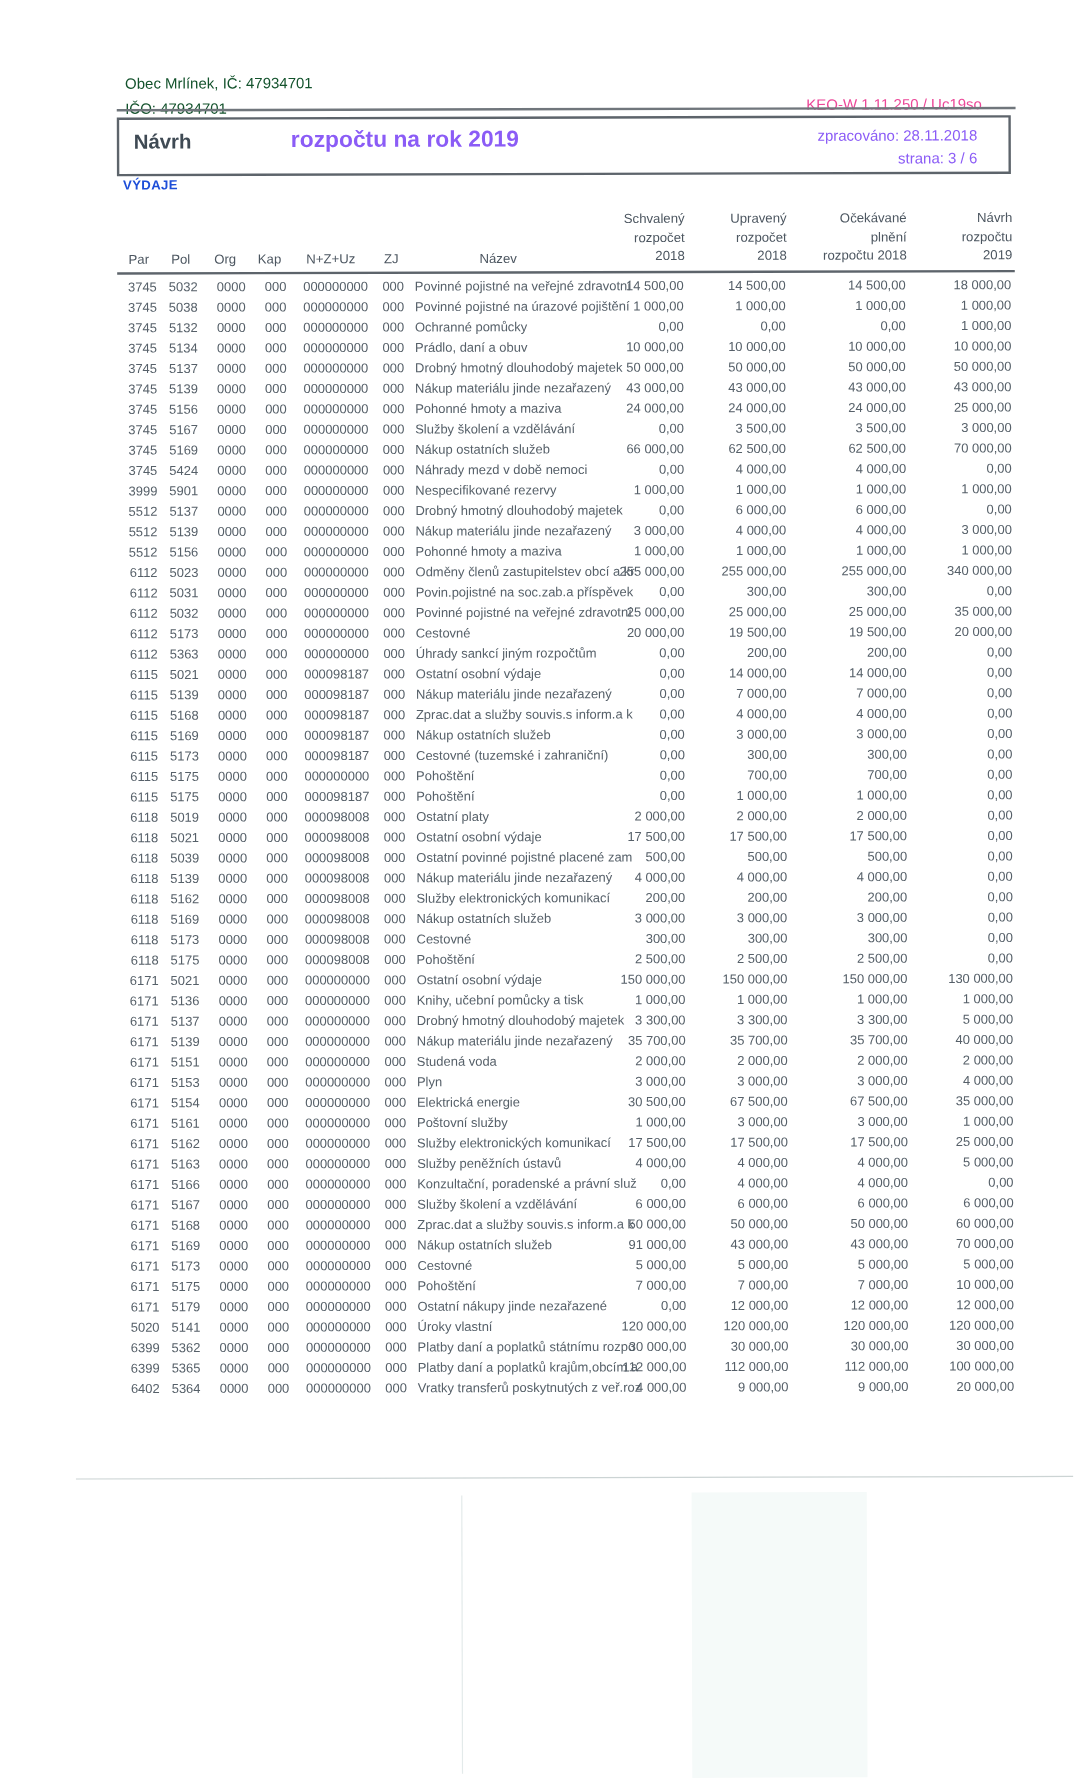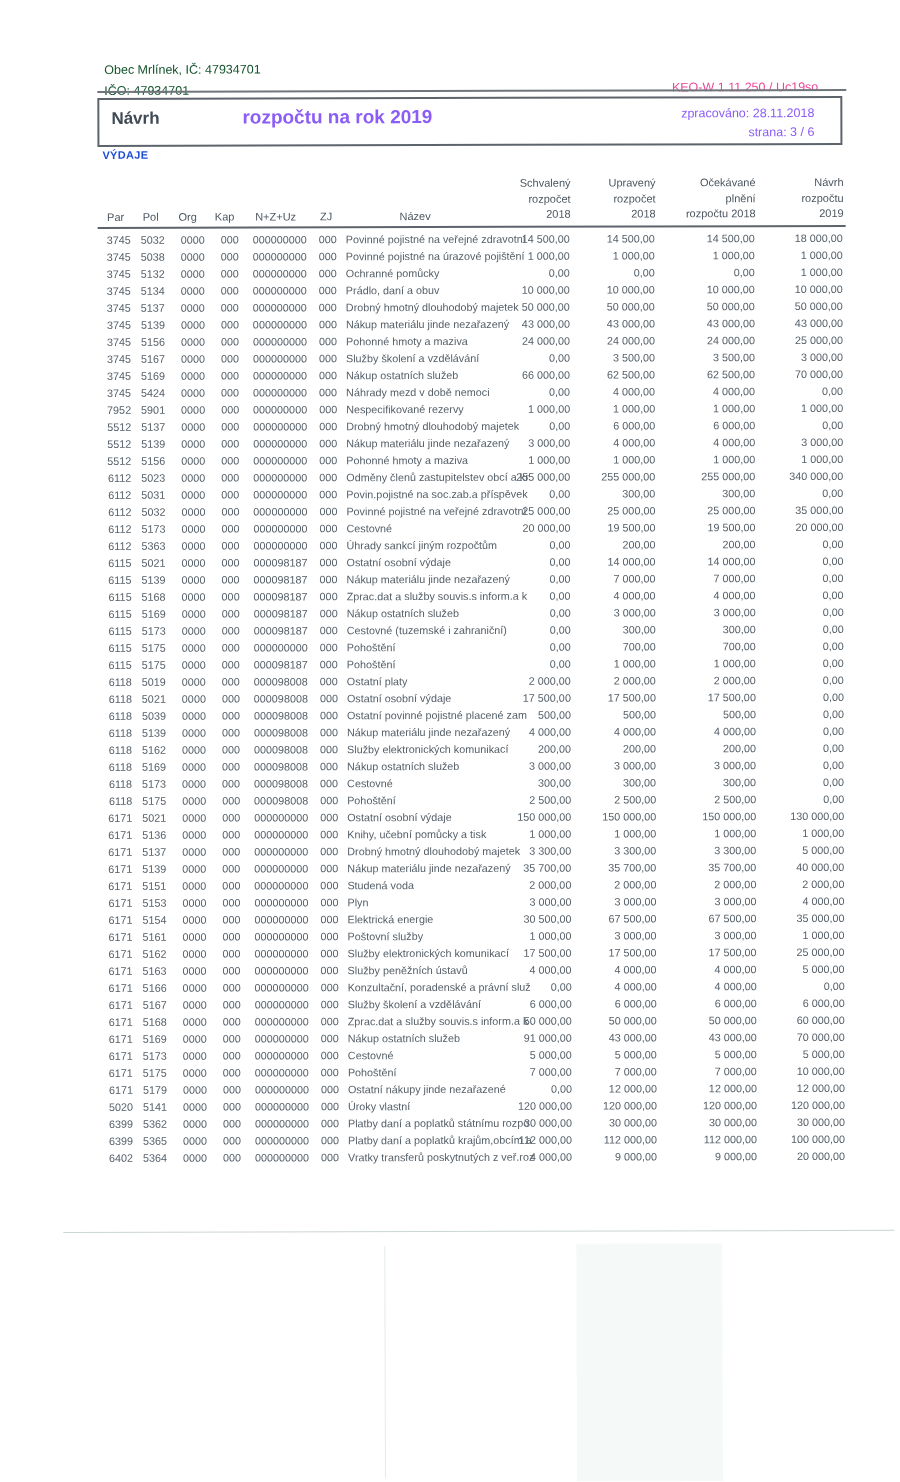--- a/index.html
+++ b/index.html
@@ -231,21 +231,21 @@
       <div class="c code">000000000</div>
       <div class="c zj">000</div>
       <div class="c name">Náhrady mezd v době nemoci</div>
       <div class="c num-cell">0,00</div>
       <div class="c num-cell">4 000,00</div>
       <div class="c num-cell">4 000,00</div>
       <div class="c num-cell">0,00</div>
     </div>
 
     <div class="grid trow">
-      <div class="c code">7952</div>
+      <div class="c code">3999</div>
       <div class="c code">5901</div>
       <div class="c code">0000</div>
       <div class="c code">000</div>
       <div class="c code">000000000</div>
       <div class="c zj">000</div>
       <div class="c name">Nespecifikované rezervy</div>
       <div class="c num-cell">1 000,00</div>
       <div class="c num-cell">1 000,00</div>
       <div class="c num-cell">1 000,00</div>
       <div class="c num-cell">1 000,00</div>

